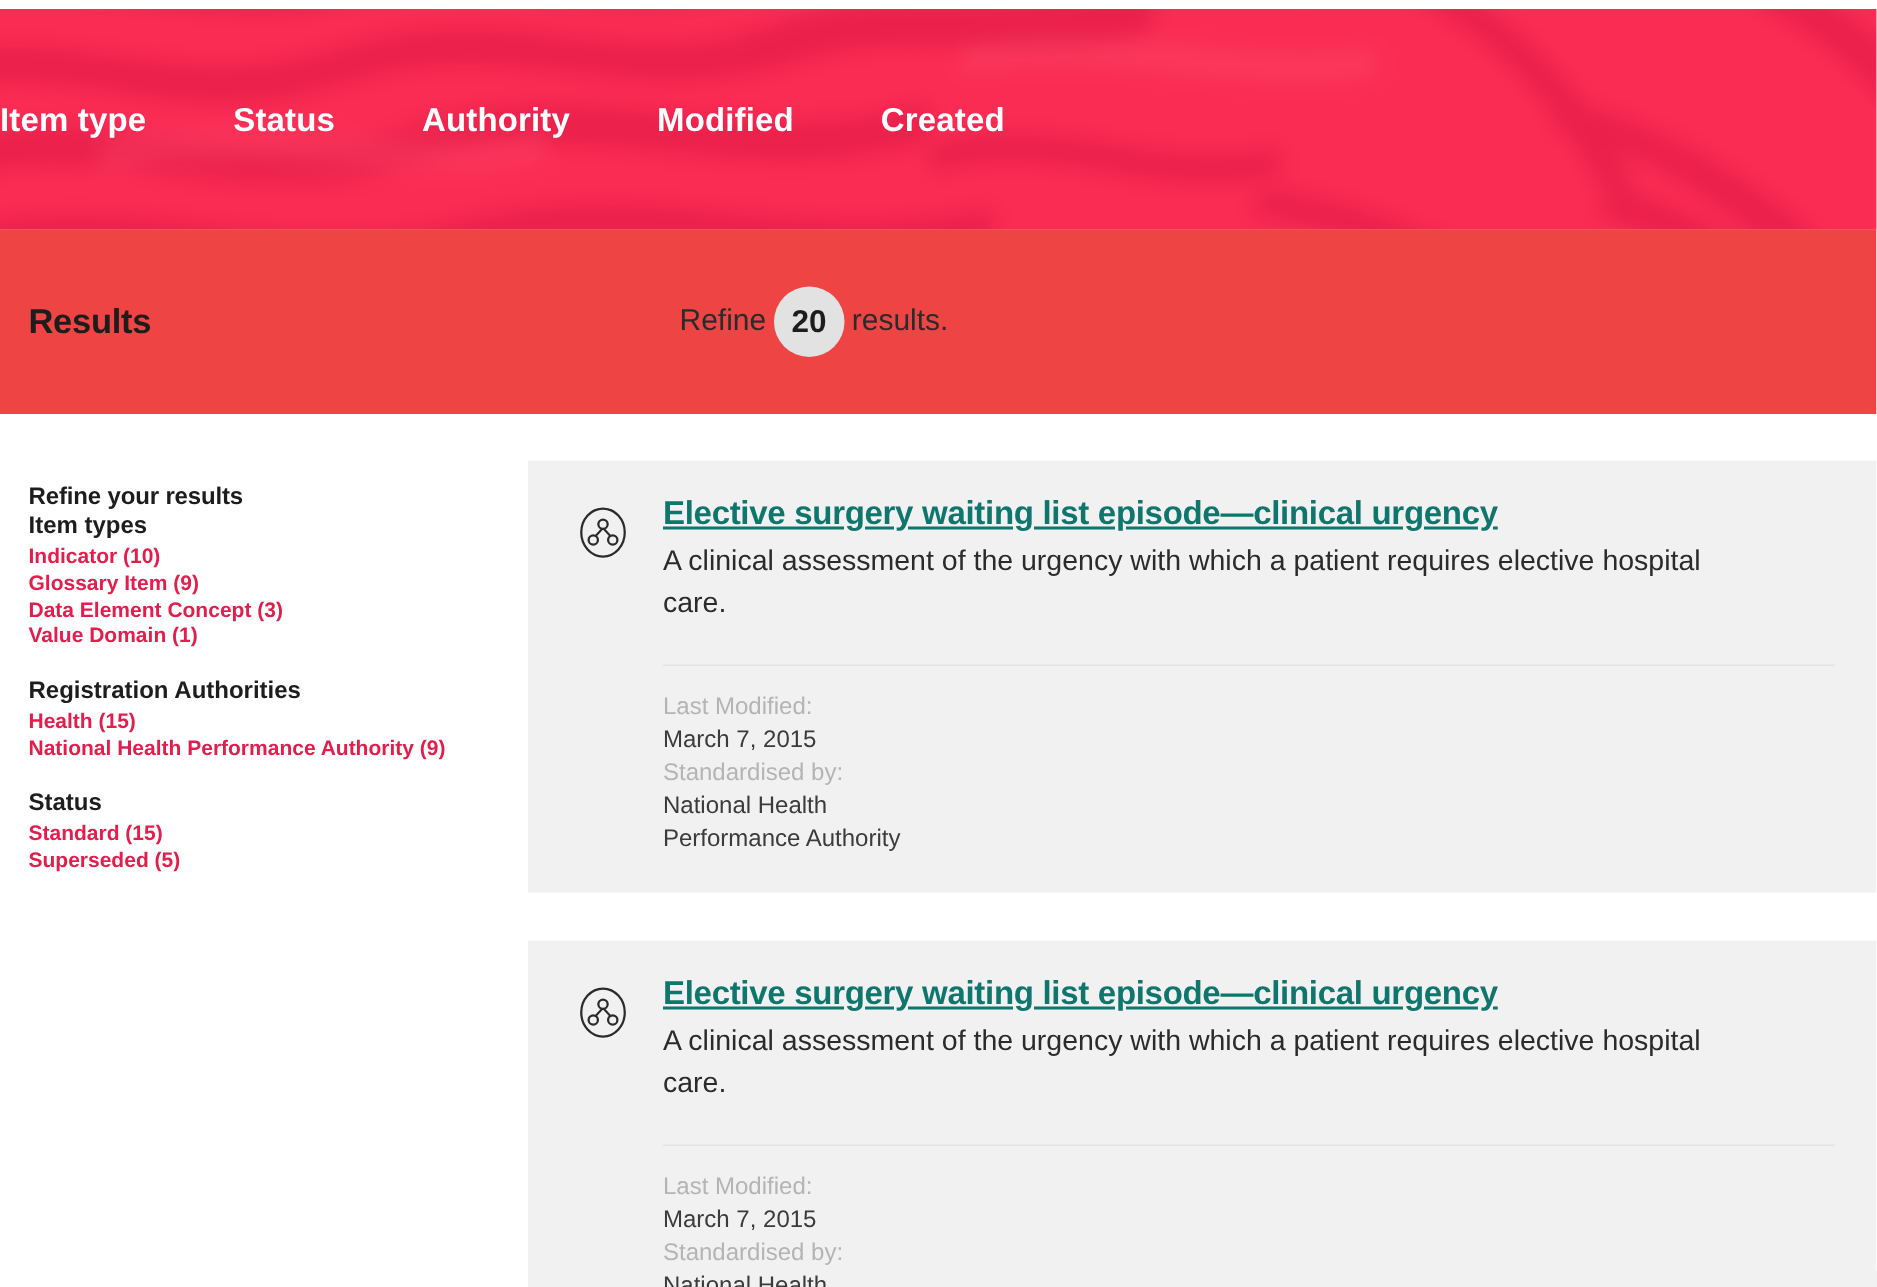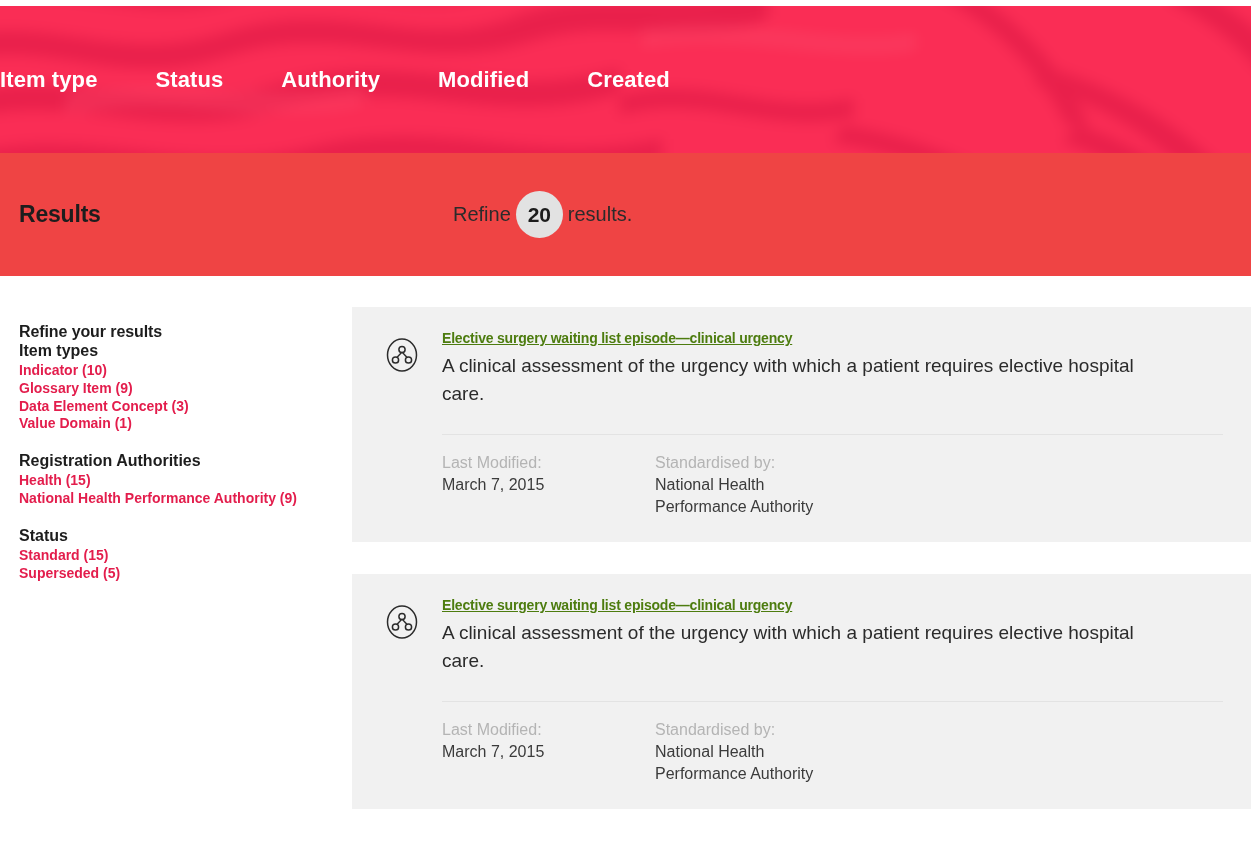--- a/index.html
+++ b/index.html
@@ -135,42 +135,42 @@
     flex:0 0 auto;
     width:36px;
     height:36px;
     margin-top:8px;
   }
   .result-card .type-icon svg { display:block; }
 
   .result-card .card-main { flex:1; min-width:0; }
 
   .result-card .card-title {
-    font-size:14px;
-    font-weight:700;
-    color:#4d7c0f;
+    font-size:22px;
+    font-weight:700;
+    color:#0f766e;
     line-height:1.22;
     letter-spacing:-.2px;
     text-align:center;
   }
   .result-card .card-desc {
     font-size:19px;
     color:#2b2b2b;
     line-height:1.47;
     margin-top:5px;
     max-width:730px;
   }
 
   .card-divider {
     height:1px;
     background:#e3e3e3;
     margin:26px 0 17px 0;
   }
 
-  .card-meta { display:flex; }
+  .card-meta { display:flex;flex-direction:column; }
   .card-meta .meta-col { }
   .card-meta .meta-col:nth-child(1){ width:213px; }
   .card-meta .meta-col:nth-child(2){ width:299px; }
   .card-meta .meta-col:nth-child(3){ width:auto; }
   .card-meta .meta-label {
     font-size:16px;
     color:#b4b4b4;
     line-height:1.38;
   }
   .card-meta .meta-value {

